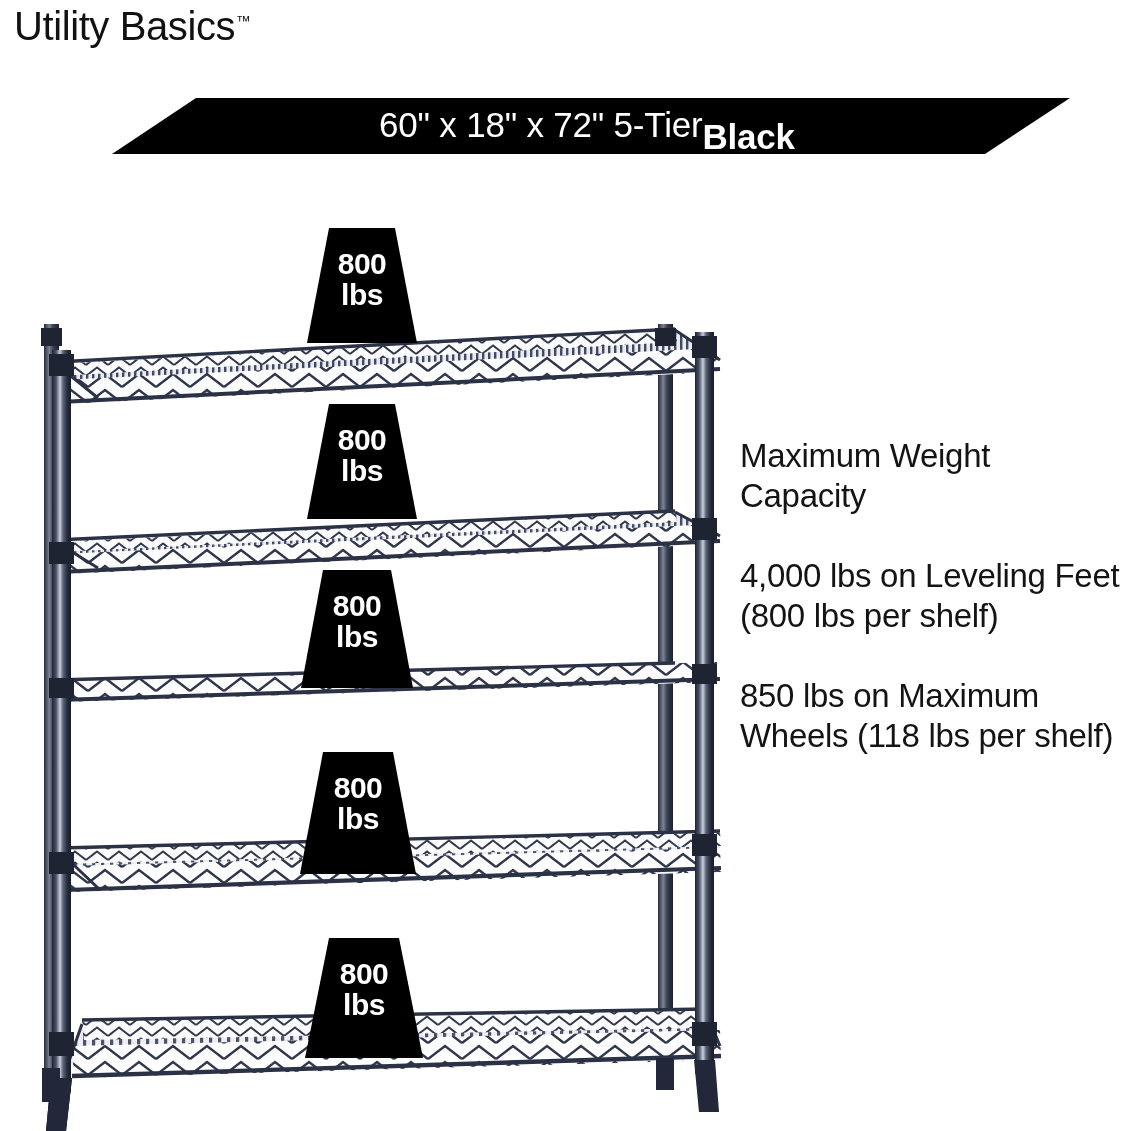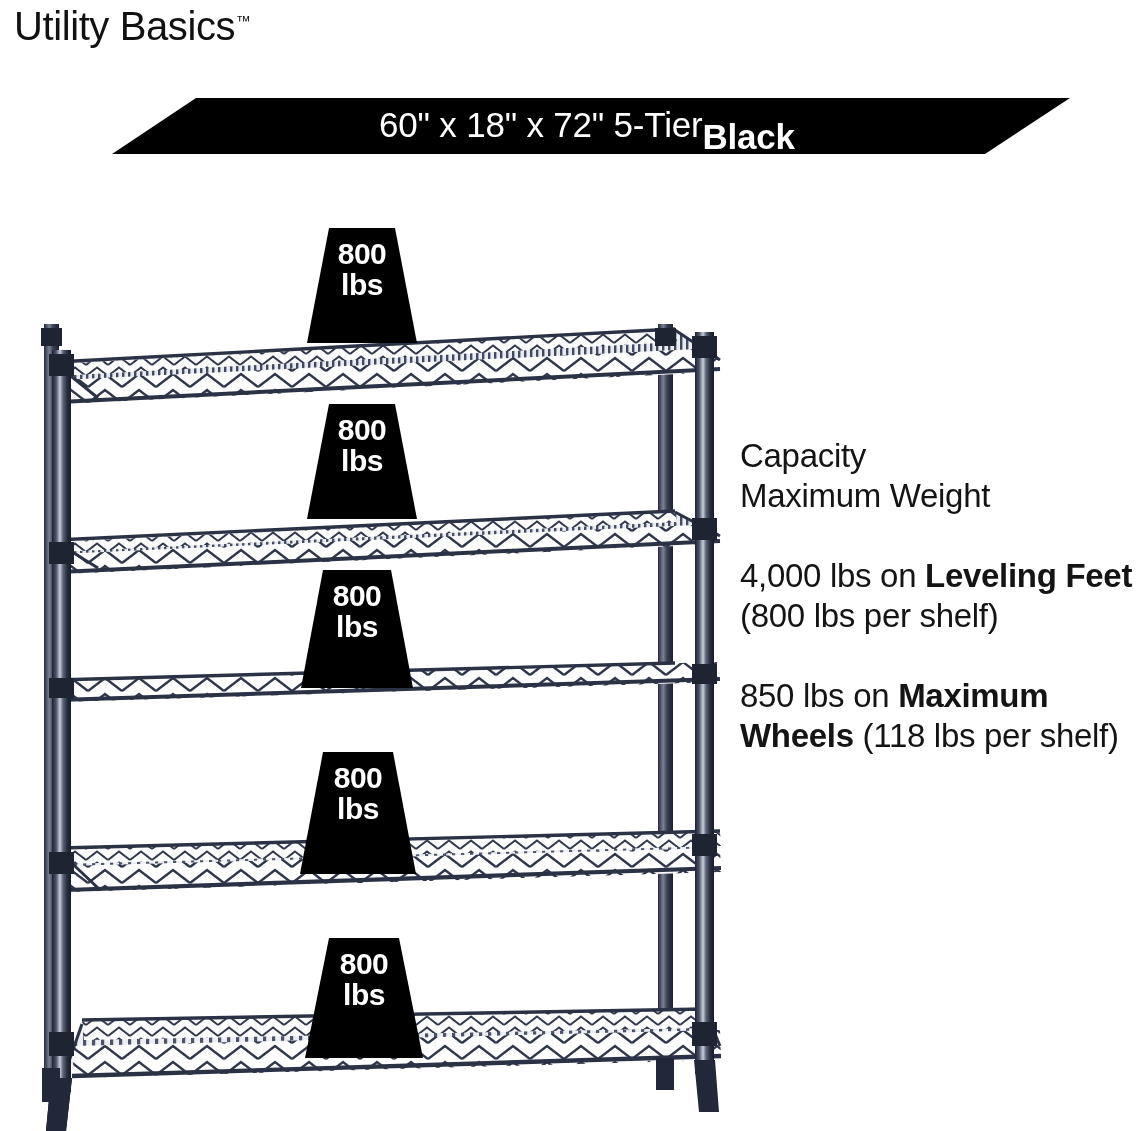--- a/index.html
+++ b/index.html
@@ -92,21 +92,21 @@
     font-weight: 700;
     line-height: 1.04;
     pointer-events: none;
   }
   .badge .badge-shape {
     position: absolute;
     inset: 0;
   }
   .badge .badge-text {
     position: relative;
-    padding-top: 10px;
+    padding-top: 20px;
     font-size: 30px;
     letter-spacing: -0.5px;
   }
   .badge .badge-unit {
     display: block;
   }
 
   
   .info {
     position: absolute;
@@ -122,21 +122,21 @@
     letter-spacing: -0.3px;
   }
   .info-p {
     margin-top: 40px;
     font-size: 33px;
     line-height: 1.21;
     font-weight: 400;
     color: #141414;
     letter-spacing: -0.3px;
   }
-  .info-p b { font-weight: 700; }
+  .info-p b { font-weight: 400; }
 </style>
 </head>
 <body>
 
 <div id="page">
 
   <div class="brand"><span>Utility Basics</span><span class="tm">™</span></div>
 
   <div class="banner-wrap">
     <svg class="banner-shape" viewBox="0 0 960 62" preserveAspectRatio="none">
@@ -331,22 +331,22 @@
       <polygon points="24,0 94,0 118,120 0,120" fill="#000000"></polygon>
     </svg>
     <div class="badge-text">
       <span>800</span>
       <span class="badge-unit">lbs</span>
     </div>
   </div>
 
   <div class="info">
     <div class="info-title">
+      <div>Maximum Weight</div>
       <div>Capacity</div>
-      <div>Maximum Weight</div>
     </div>
 
     <div class="info-p"><span>4,000 lbs on </span><b>Leveling Feet</b><span> (800 lbs per shelf)</span></div>
 
     <div class="info-p"><span>850 lbs on </span><b>Maximum Wheels</b><span> (118 lbs per shelf)</span></div>
   </div>
 
 </div>
 
 </body></html>

